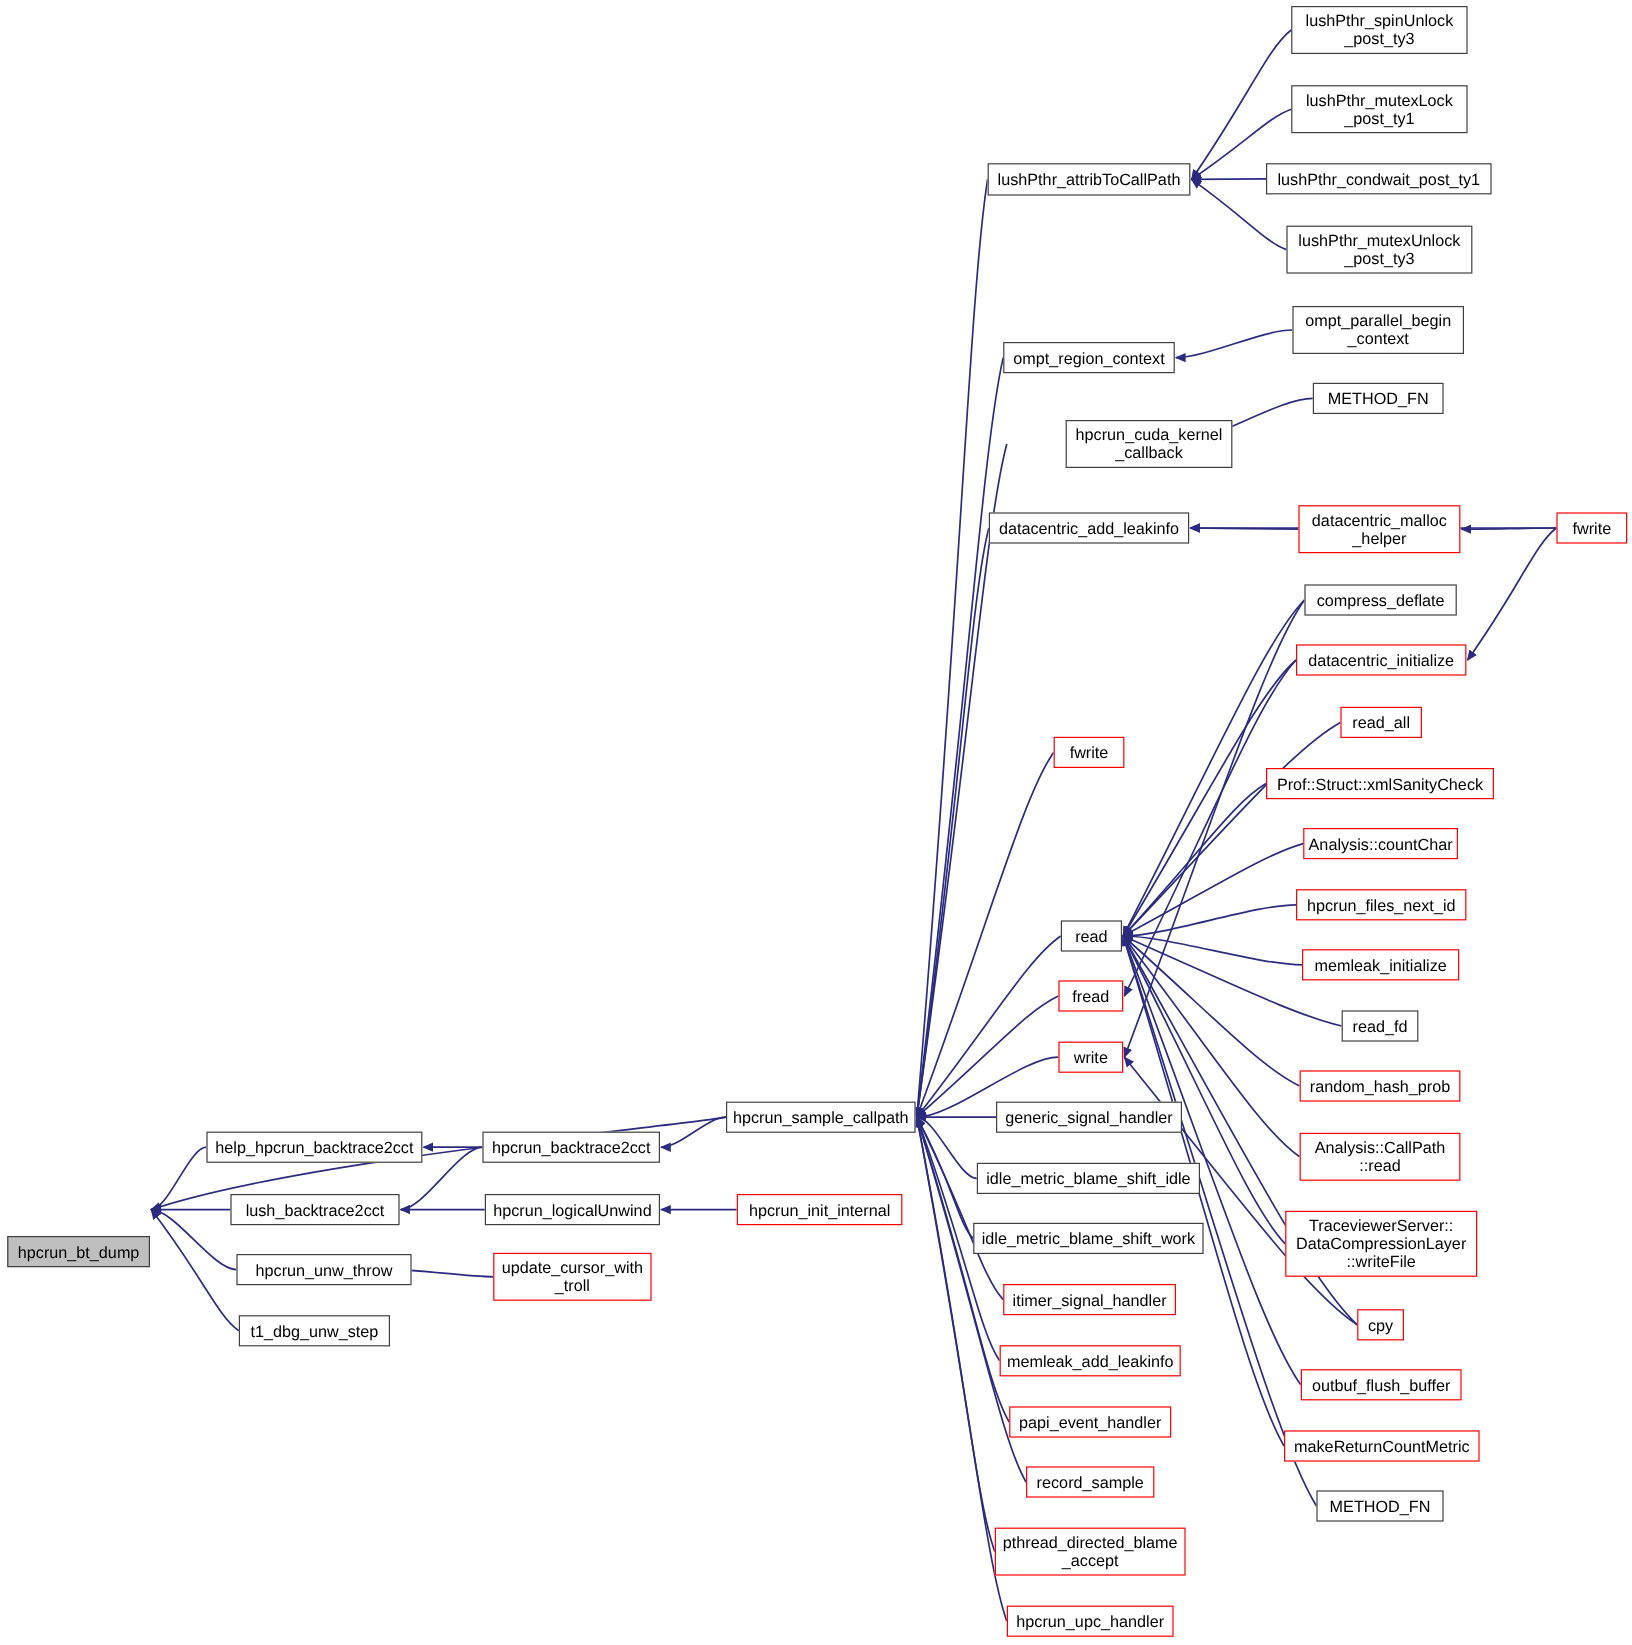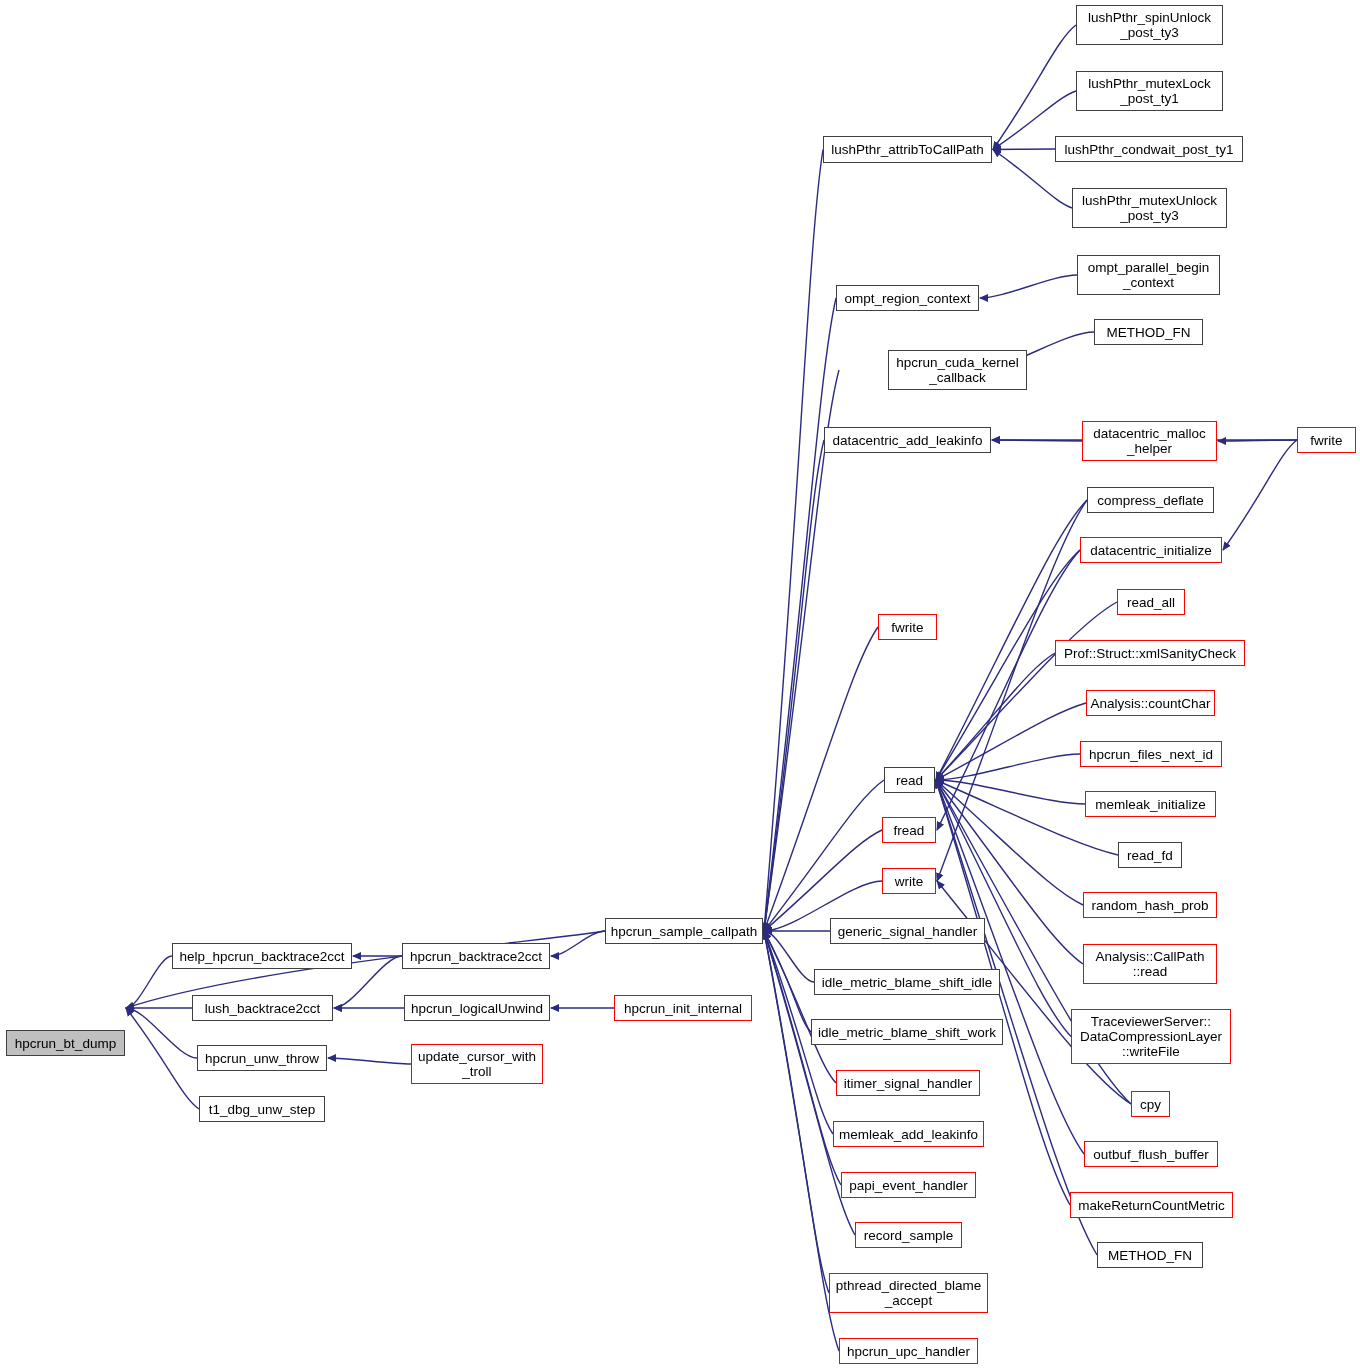--- a/index.html
+++ b/index.html
@@ -96,21 +96,21 @@
         <path d="M1097,1255 C1062.5075,1198 1019.7675,1041.25 936,780"></path>
         <path d="M1087,500 C1054.625,545.72 1015.625,671.45 937,881"></path>
         <path d="M1131,1104 C1090.155,1077.24 1036.195,1003.65 937,881"></path>
         <path d="M1080,550 C1048.9725,583.6 1012.3525,676 937,830"></path>
       </g>
   </svg>
   <div id="node-layer">
       <div class="node root" style="left: 6px; top: 1030px; width: 119px; height: 26px;">hpcrun_bt_dump</div>
       <div class="node" style="left: 172px; top: 943px; width: 180px; height: 26px;">help_hpcrun_backtrace2cct</div>
       <div class="node" style="left: 192px; top: 995px; width: 141px; height: 26px;">lush_backtrace2cct</div>
-      <div class="node" style="left: 197px; top: 1045px; width: 130px; height: 26px;">hpcrun_unw_throw</div>
+      <div class="node" style="left: 197px; top: 1045px; width: 146px; height: 26px;">hpcrun_unw_throw</div>
       <div class="node" style="left: 199px; top: 1096px; width: 126px; height: 26px;">t1_dbg_unw_step</div>
       <div class="node" style="left: 402px; top: 943px; width: 148px; height: 26px;">hpcrun_backtrace2cct</div>
       <div class="node" style="left: 404px; top: 995px; width: 146px; height: 26px;">hpcrun_logicalUnwind</div>
       <div class="node red" style="left: 411px; top: 1044px; width: 132px; height: 40px;">update_cursor_with
 _troll</div>
       <div class="node red" style="left: 614px; top: 995px; width: 138px; height: 26px;">hpcrun_init_internal</div>
       <div class="node" style="left: 605px; top: 918px; width: 158px; height: 26px;">hpcrun_sample_callpath</div>
       <div class="node" style="left: 823px; top: 136px; width: 169px; height: 27px;">lushPthr_attribToCallPath</div>
       <div class="node" style="left: 836px; top: 285px; width: 143px; height: 26px; text-align: center;">ompt_region_context</div>
       <div class="node" style="left: 888px; top: 350px; width: 139px; height: 40px;">hpcrun_cuda_kernel

